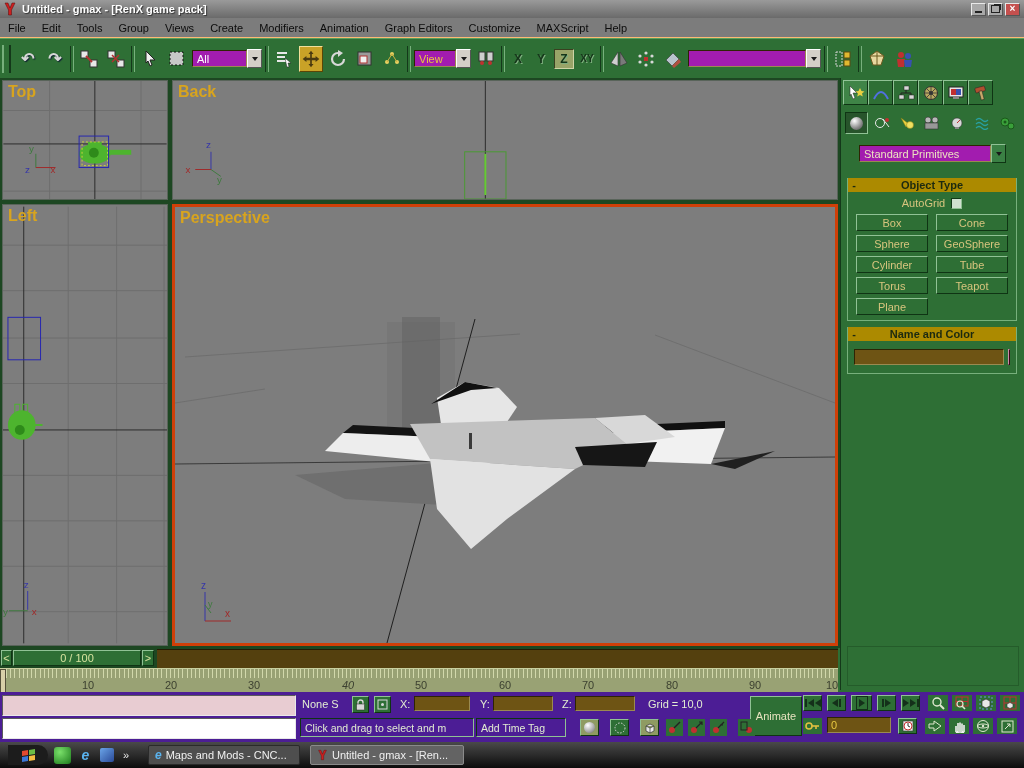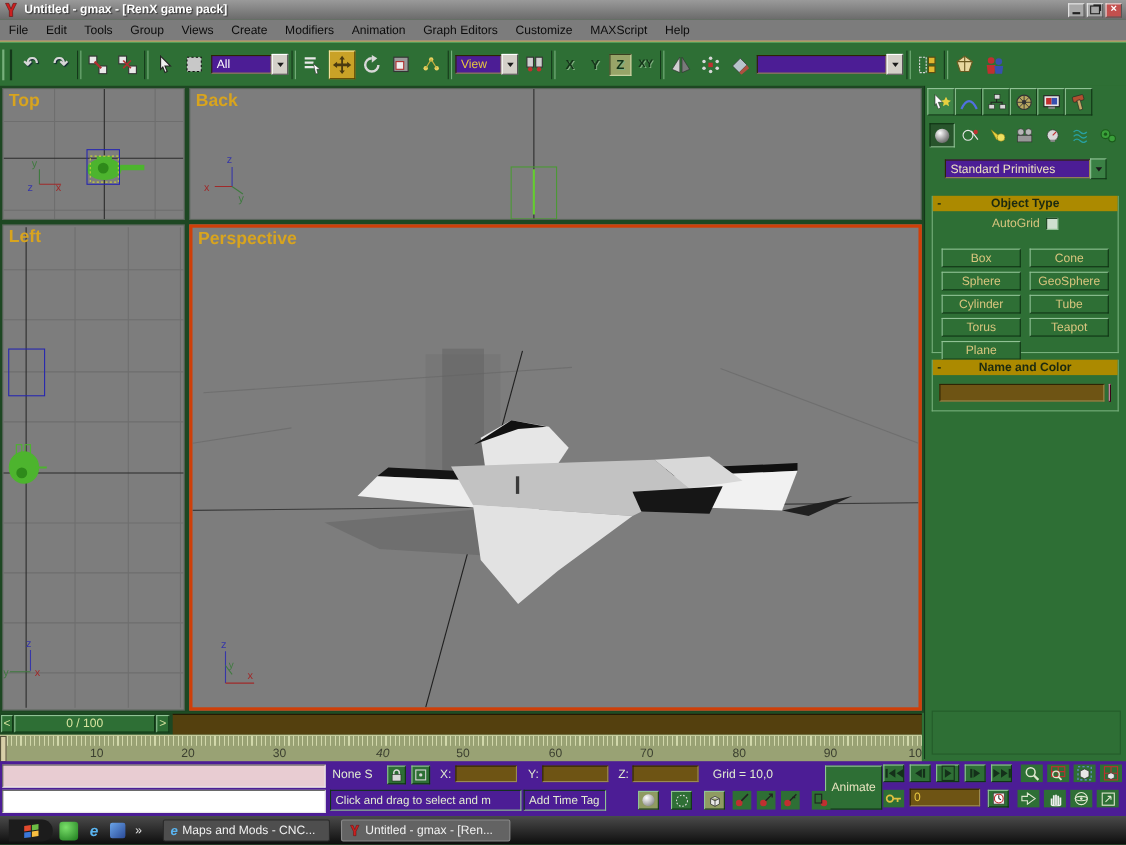--- a/index.html
+++ b/index.html
@@ -27,21 +27,21 @@
   .tb{width:24px;height:26px;display:flex;align-items:center;justify-content:center;flex:none;}
   .tb.active-gold{background:#c9a227;border:1px solid;border-color:#f2e09a #5a4606 #5a4606 #f2e09a;box-sizing:border-box;}
   .axisbtn{width:20px;height:20px;display:flex;align-items:center;justify-content:center;
     color:#15351a;font-weight:bold;font-size:12px;flex:none;
     text-shadow:1px 1px 0 #7fae7f;}
   .axisbtn.active{background:#98a468;border:1px solid;border-color:#3a4020 #cdd4a6 #cdd4a6 #3a4020;box-sizing:border-box;}
   .sep{width:2px;height:26px;border-left:1px solid #14381a;border-right:1px solid #77b07c;flex:none;}
   .handle{width:5px;height:28px;border-left:2px solid #77b07c;border-right:2px solid #14381a;flex:none;margin-right:2px;}
   .glyph{color:#d8d8d8;font-size:16px;font-weight:bold;text-shadow:1px 1px 1px #123;line-height:1;}
   .drop{display:flex;align-items:center;height:19px;flex:none;}
-  .drop .val{background:#4c1d95;border:1px solid;border-color:#2e2404 #9a8a50 #9a8a50 #2e2404;
+  .drop .val{background:#a21caf;border:1px solid;border-color:#2e2404 #9a8a50 #9a8a50 #2e2404;
     color:#f0e6c8;font-size:11px;padding:0 4px;height:17px;line-height:17px;box-sizing:border-box;overflow:hidden;white-space:nowrap;}
   .drop .dbtn{width:15px;height:19px;background:#d4d0c8;border:1px solid;
     border-color:#fff #555 #555 #fff;display:flex;align-items:center;justify-content:center;box-sizing:border-box;}
   .drop .dbtn.green{background:#3a8044;border-color:#90c295 #0f3414 #0f3414 #90c295;}
   .arr{width:0;height:0;border-left:3px solid transparent;border-right:3px solid transparent;border-top:4px solid #1a1a1a;}
   
   .vparea{left:0;top:78px;width:840px;height:570px;background:#1d4722;}
   .vp{position:absolute;background:#7d7d7d;border:1px solid #12331656;box-sizing:border-box;}
   .vp-label{position:absolute;left:5px;top:2px;color:#d8a41e;font-size:16px;font-weight:bold;z-index:3;}
   .vp svg{position:absolute;left:0;top:0;width:100%;height:100%;}
@@ -513,21 +513,21 @@
 
     <div class="rollout" style="top:100px;height:142px;">
       <div class="rhead">
         <span class="minus">-</span>
         <span class="rtitle">Object Type</span>
       </div>
       <div style="display:flex;align-items:center;justify-content:center;gap:6px;height:18px;margin-top:2px;">
         <span class="paletext">AutoGrid</span>
         <span class="checkbox"></span>
       </div>
-      <div style="display:grid;grid-template-columns:72px 72px;gap:4px 8px;justify-content:center;margin-top:14px;">
+      <div style="display:grid;grid-template-columns:72px 72px;gap:4px 8px;justify-content:center;margin-top:2px;">
         <div class="gbtn">Box</div>
         <div class="gbtn">Cone</div>
         <div class="gbtn">Sphere</div>
         <div class="gbtn">GeoSphere</div>
         <div class="gbtn">Cylinder</div>
         <div class="gbtn">Tube</div>
         <div class="gbtn">Torus</div>
         <div class="gbtn">Teapot</div>
         <div class="gbtn">Plane</div>
       </div>
@@ -591,21 +591,21 @@
     <input class="field" style="position: absolute; left: 414px; top: 4px; width: 56px; height: 15px; color: rgb(236, 226, 192); font-size: 10px;" value="">
     <span class="slabel" style="left:480px;top:6px;">Y:</span>
     <input class="field" style="position: absolute; left: 493px; top: 4px; width: 60px; height: 15px; color: rgb(236, 226, 192); font-size: 10px;" value="">
     <span class="slabel" style="left:562px;top:6px;">Z:</span>
     <input class="field" style="position: absolute; left: 575px; top: 4px; width: 60px; height: 15px; color: rgb(236, 226, 192); font-size: 10px;" value="">
     <span class="slabel" style="left:648px;top:6px;">Grid = 10,0</span>
 
     <div class="sbtn" style="left:750px;top:4px;width:52px;height:40px;color:#e8e3c0;font-size:11px;">Animate</div>
 
     <div class="scell" style="left:300px;top:26px;width:174px;height:19px;font-size:10.5px;">Click and drag to select and m</div>
-    <div class="scell" style="left:476px;top:26px;width:75px;height:19px;font-size:10.5px;">Add Time Tag</div>
+    <div class="scell" style="left:476px;top:26px;width:90px;height:19px;font-size:10.5px;">Add Time Tag</div>
 
     <div class="sbtn" style="left:580px;top:27px;width:19px;height:17px;background:#8f9b62;">
       <span style="width:11px;height:11px;border-radius:50%;background:radial-gradient(circle at 35% 30%,#fff,#999 70%,#555);display:block;"></span>
     </div>
     <div class="sbtn" style="left:610px;top:27px;width:19px;height:17px;">
       <svg width="12" height="12">
           <circle cx="6" cy="6" r="5" fill="none" stroke="#d8d8d8" stroke-dasharray="1.5 1.5"></circle>
         </svg>
     </div>
     <div class="sbtn" style="left:640px;top:27px;width:19px;height:17px;background:#8f9b62;">

